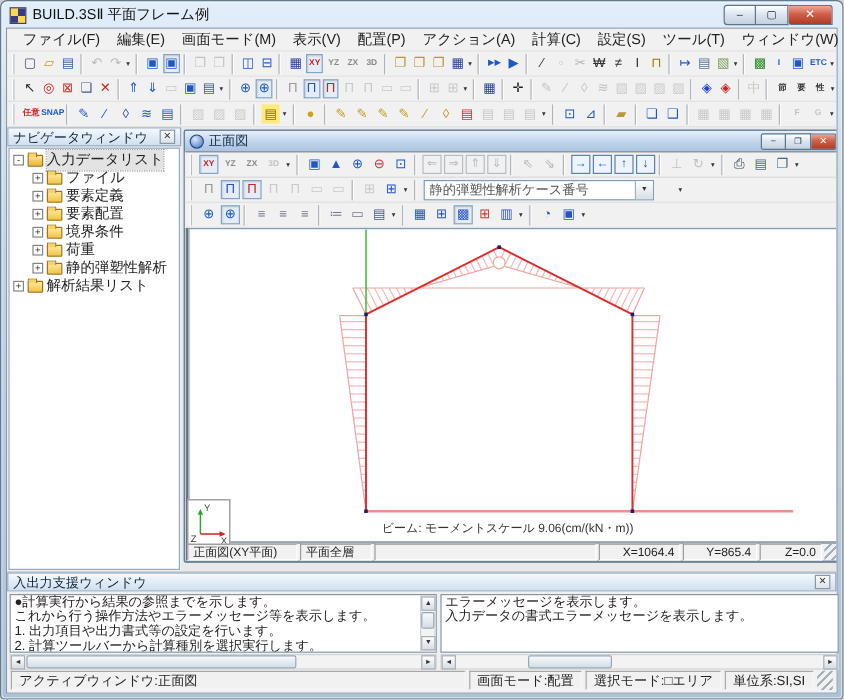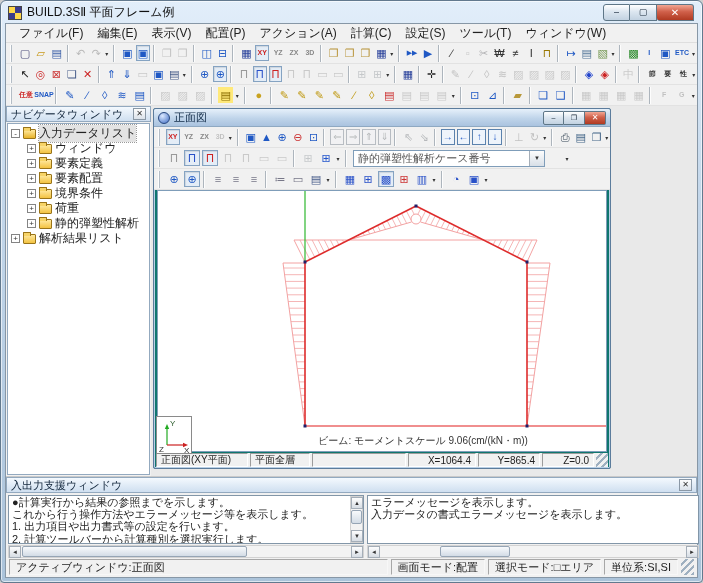--- a/index.html
+++ b/index.html
@@ -32,21 +32,21 @@
 .paneltitle{height:16px;background:linear-gradient(#f4f9fe,#cfdff0);border:1px solid #93a9bf;display:flex;align-items:center;font-size:11px;padding:0 4px;color:#10243a}
 .pclose{margin-left:auto;width:13px;height:12px;border:1px solid #8a98a6;background:linear-gradient(#fdfdfd,#dbe2ea);display:flex;align-items:center;justify-content:center;font-size:8px;color:#333;line-height:1}
 #navigator{position:absolute;left:0;top:0;bottom:0;width:145px;background:#f1f1f1}
 #tree{position:absolute;left:1px;right:1px;top:17px;bottom:1px;background:#fff;border:1px solid #93a9bf;overflow:hidden;padding:2px 0 0 3px}
 .trow{display:flex;align-items:center;height:15px;white-space:nowrap}
 .texp{width:9px;height:9px;border:1px solid #848484;background:#fff;display:inline-flex;align-items:center;justify-content:center;font-size:8px;line-height:1;color:#333;margin-right:3px;flex:none}
 .tfolder{width:13px;height:10px;background:linear-gradient(#ffe9a0,#f3c342);border:1px solid #9a7418;border-radius:1px;position:relative;margin-right:3px;flex:none}
 .tfolder:before{content:"";position:absolute;top:-3px;left:-1px;width:6px;height:3px;background:#f7d468;border:1px solid #9a7418;border-bottom:none;border-radius:1px 1px 0 0}
 .tlabel{font-size:12px}
 .trow.sel .tlabel{background:#e3e3e3;outline:1px dotted #9a9a9a}
-#innerwin{position:absolute;left:147px;top:2px;width:458px;bottom:7px;background:#0f766e;border:1px solid #5c7c9c;border-radius:2px;box-shadow:inset 0 0 0 1px #b9d0e6}
+#innerwin{position:absolute;left:147px;top:2px;width:549px;bottom:7px;background:#737373;border:1px solid #5c7c9c;border-radius:2px;box-shadow:inset 0 0 0 1px #b9d0e6}
 #innertitle{height:18px;display:flex;align-items:center;padding:0 4px;background:linear-gradient(#e6f0fa,#bfd4ea 55%,#aac3df);font-size:11px;color:#0f2946;border-bottom:1px solid #8fa9c2;border-radius:2px 2px 0 0}
 #viewicon{width:12px;height:12px;border-radius:50%;background:radial-gradient(circle at 35% 30%,#dbe9ff,#3f6dc4);border:1px solid #27477e;margin-right:4px}
 .ibtn{width:21px;height:14px;border:1px solid #5e7687;border-left-width:0;background:linear-gradient(#ffffff,#dce6f0 45%,#c2d2e1);display:flex;align-items:center;justify-content:center;font-size:7px;color:#123}
 .ibtn:first-child{border-left-width:1px;border-radius:2px 0 0 2px}
 .ibtn.close{background:linear-gradient(#f2a693,#d0604a 45%,#b03a22);color:#fff;font-weight:bold;font-size:8px;border-radius:0 2px 2px 0}
 #draw{position:absolute;left:3px;right:3px;top:81px;bottom:16px;background:#fff;border:1px solid #7f9db9;overflow:hidden}
 #drawlabels{position:absolute;left:120px;top:244px;width:290px;text-align:center;font-size:10px;line-height:11px;color:#333;pointer-events:none}
 #axisbox{position:absolute;left:2px;bottom:14px;width:36px;height:38px;background:#fff;border:1px solid #8a8a8a;z-index:5}
 #innerstatus{position:absolute;left:2px;right:2px;bottom:1px;height:14px;display:flex;gap:2px;font-size:10px;background:#f1f1f1;align-items:stretch}
 .iseg{border:1px solid;border-color:#9c9c9c #ffffff #ffffff #9c9c9c;padding:0 4px;display:flex;align-items:center;white-space:nowrap;background:#f1f1f1}
@@ -75,20 +75,21 @@
     <span id="winbtns">
       <span class="wbtn">–</span>
       <span class="wbtn">▢</span>
       <span class="wbtn close">✕</span>
     </span>
   </div>
   <div id="appbody">
     <div id="menubar">
         <span class="mitem">ファイル(F)</span>
         <span class="mitem">編集(E)</span>
+        <span class="mitem">画面モード(M)</span>
         <span class="mitem">表示(V)</span>
         <span class="mitem">配置(P)</span>
         <span class="mitem">アクション(A)</span>
         <span class="mitem">計算(C)</span>
         <span class="mitem">設定(S)</span>
         <span class="mitem">ツール(T)</span>
         <span class="mitem">ウィンドウ(W)</span>
       </div>
     <div class="tbrow">
         <span class="grip"></span>
@@ -255,21 +256,21 @@
             <div class="trow sel">
               <span style="width: 0px;"></span>
               <span class="texp">-</span>
               <span class="tfolder open" style="background: linear-gradient(rgb(255, 233, 160), rgb(232, 179, 41));"></span>
               <span class="tlabel">入力データリスト</span>
             </div>
             <div class="trow">
               <span style="width: 16px;"></span>
               <span class="texp">+</span>
               <span class="tfolder"></span>
-              <span class="tlabel">ウィンドウ</span>
+              <span class="tlabel">ファイル</span>
             </div>
             <div class="trow">
               <span style="width: 16px;"></span>
               <span class="texp">+</span>
               <span class="tfolder"></span>
               <span class="tlabel">要素定義</span>
             </div>
             <div class="trow">
               <span style="width: 16px;"></span>
               <span class="texp">+</span>

